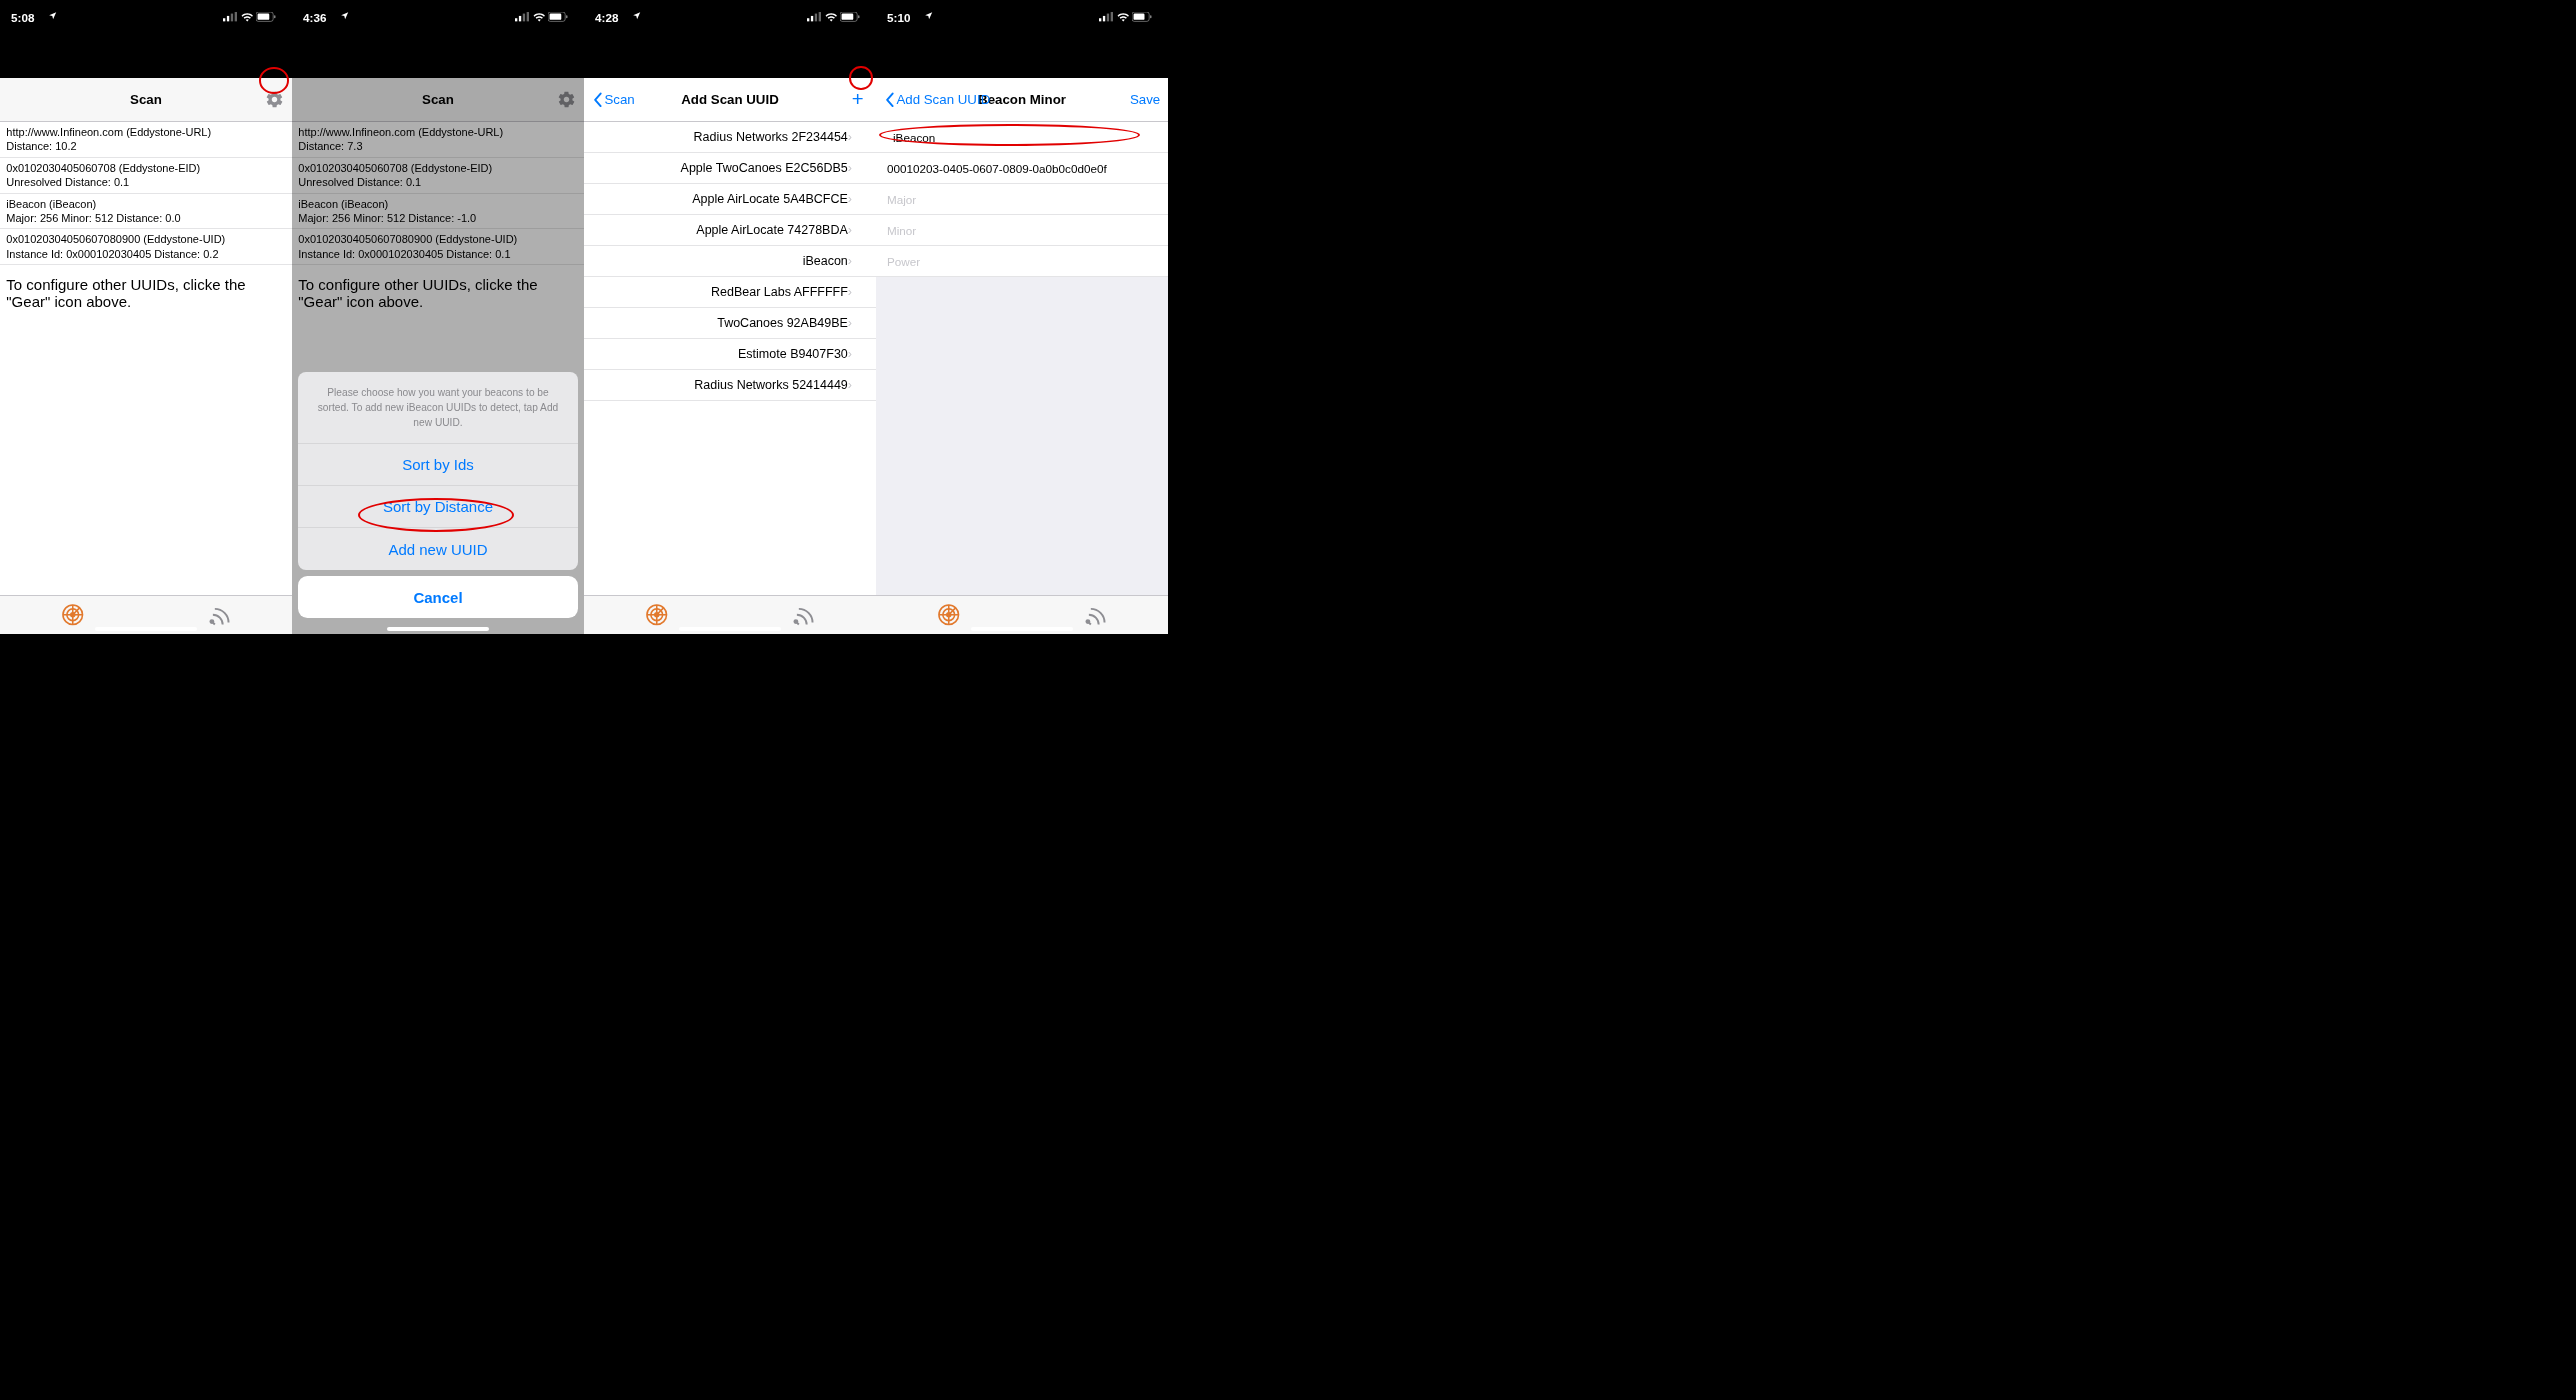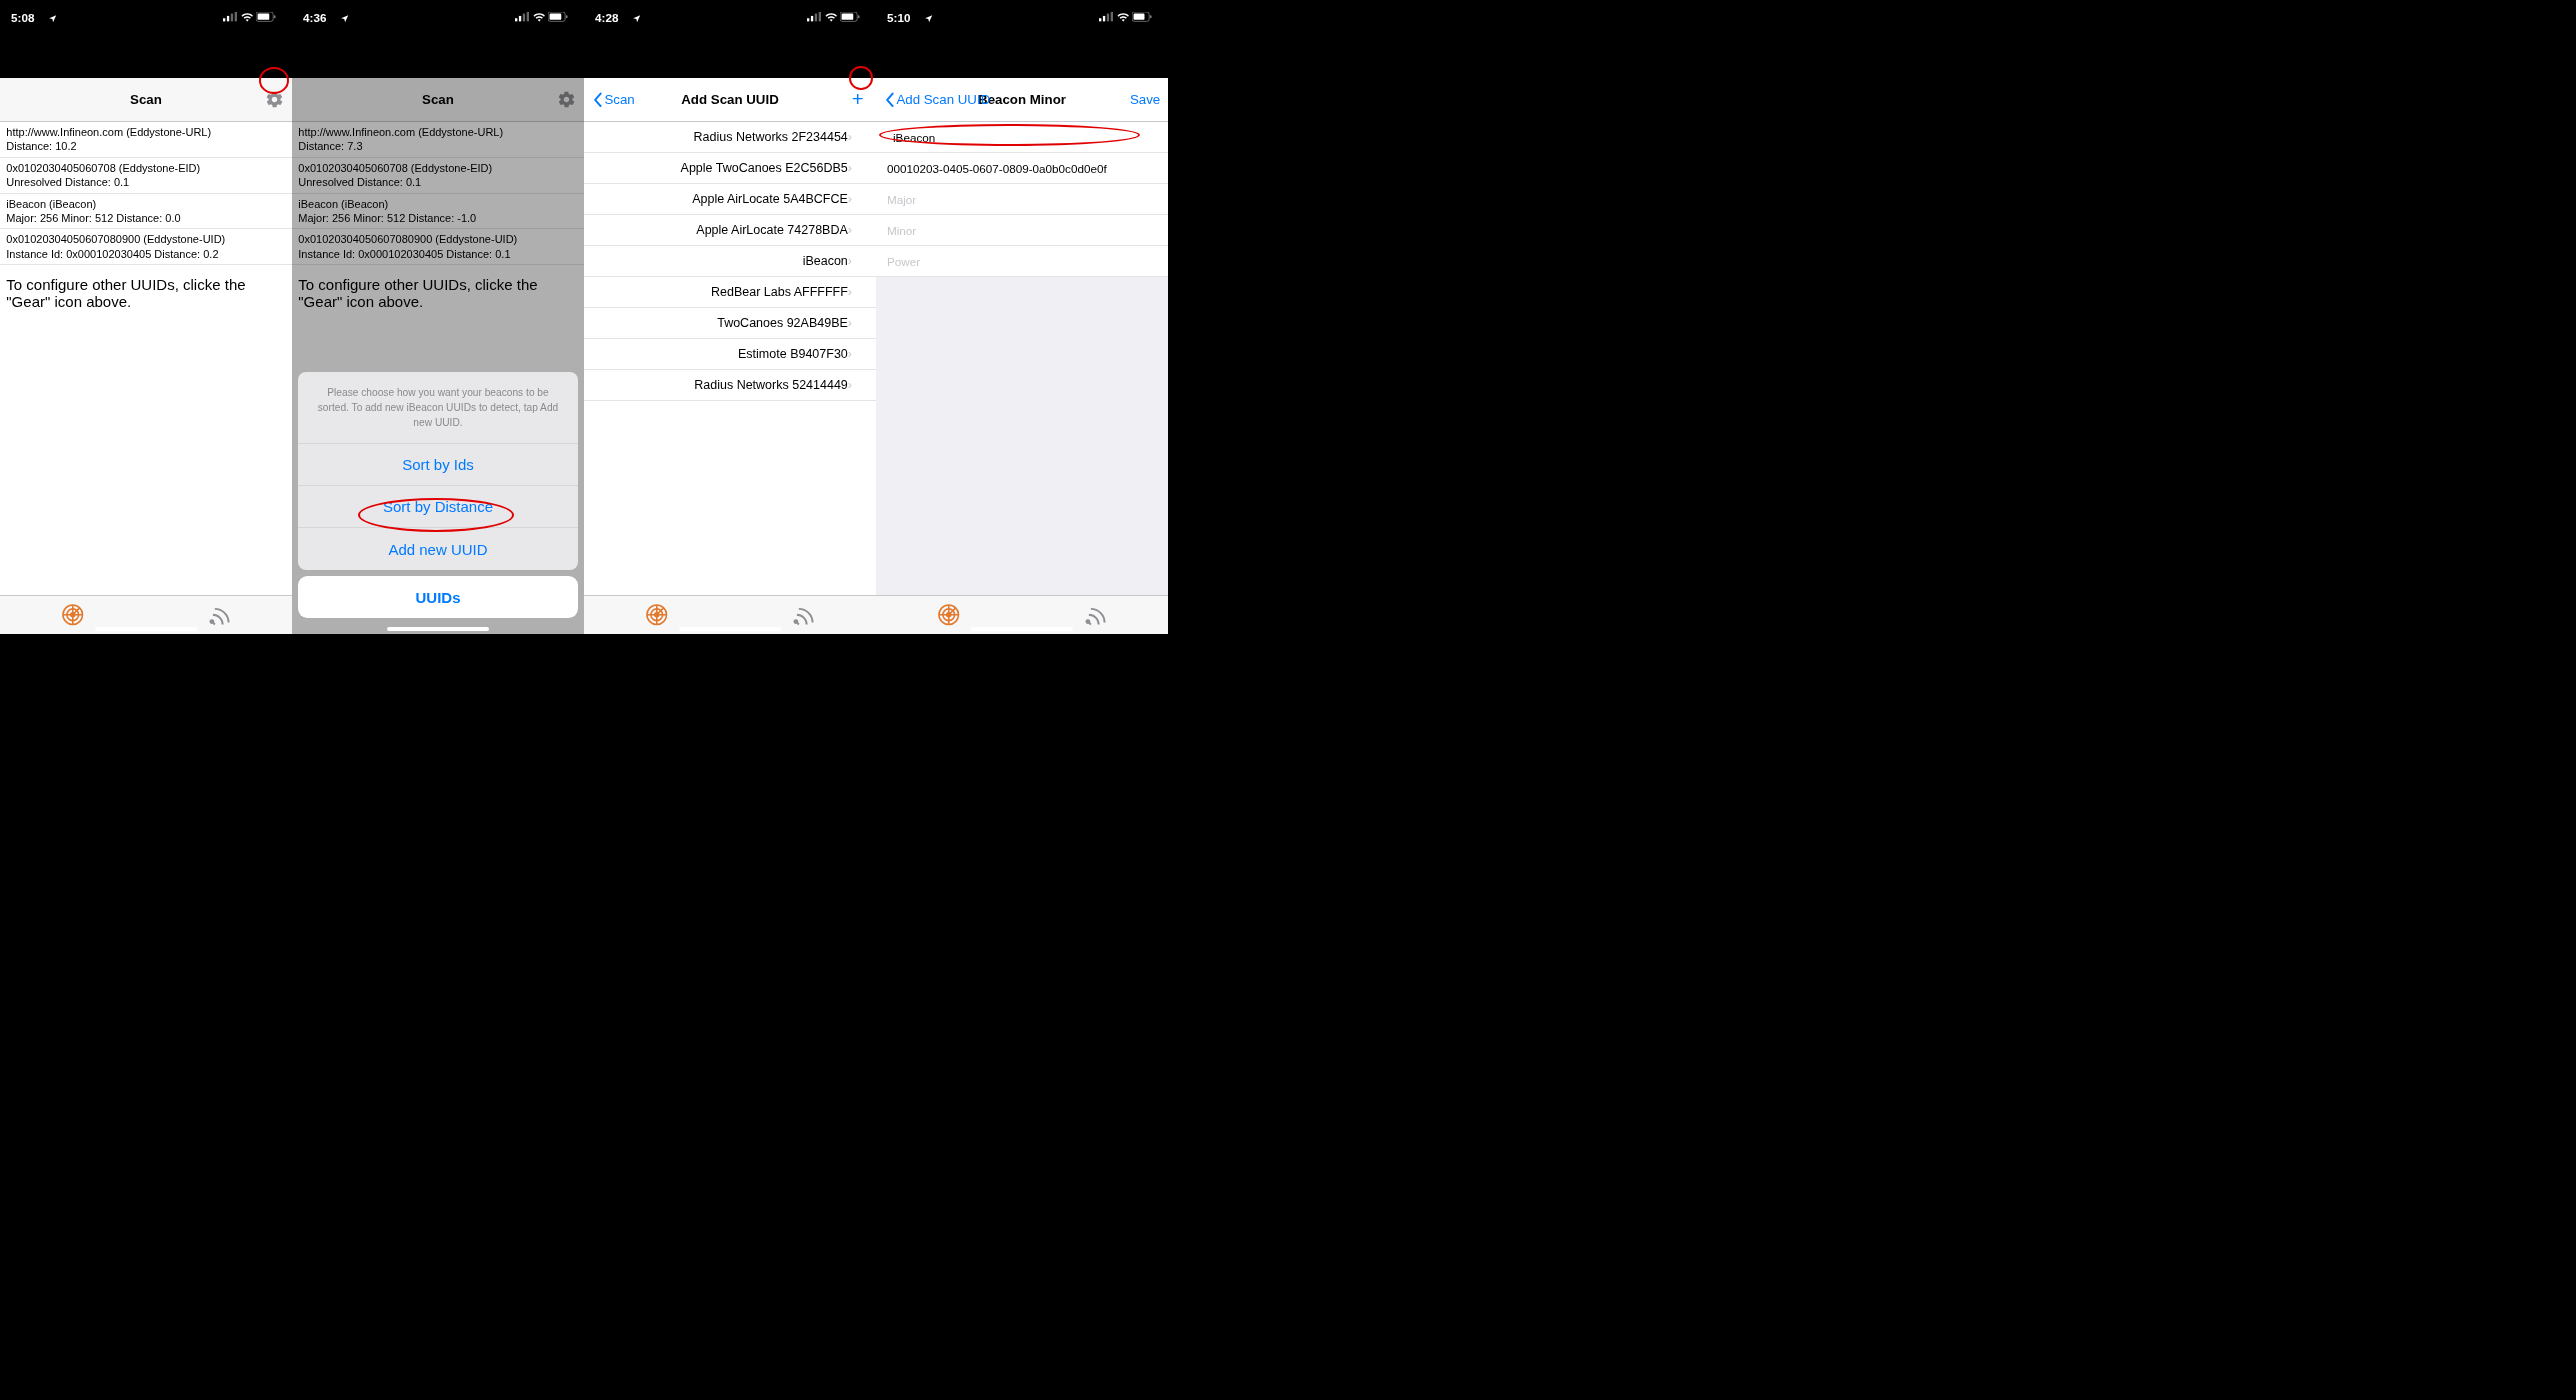--- a/index.html
+++ b/index.html
@@ -1,19 +1,19 @@
 <!DOCTYPE html>
 <html style="font-size:12.5px"><head>
 <meta charset="utf-8">
 <style>
   * { box-sizing: border-box; margin: 0; padding: 0; }
   body { font-family: -apple-system, 'Helvetica Neue', Arial, sans-serif; background: #000; display: flex; }
   .phone { width: 292px; height: 634px; background: #000; position: relative; overflow: hidden; flex-shrink: 0; }
   .status-bar { height: 34px; background: #000; color: #fff; display: flex; align-items: center; justify-content: space-between; padding: 0 15.6px 0 11px; font-size: 11.7px; font-weight: 600; }
-  .status-left { display: flex; align-items: flex-end; gap: 14px; }
+  .status-left { display: flex; align-items: flex-start; gap: 14px; }
   .status-right { display: flex; align-items: center; gap: 3.1px; }
   .black-gap { height: 20.3px; background: #000; }
   .screen { position: absolute; top: 55px; left: 0; right: 0; bottom: 0; background: #fff; display: flex; flex-direction: column; margin-top: 23px; }
   .navbar { height: 44px; border-bottom: 0.8px solid #c8c7cc; background: #f7f7f7; display: flex; align-items: center; justify-content: space-between; padding: 0 7.8px; position: relative; }
   .nav-title { position: absolute; left: 0; right: 0; text-align: center; font-size: 13.3px; font-weight: 600; color: #000; pointer-events: none; }
   .nav-left, .nav-right { font-size: 13.3px; color: #007aff; display: flex; align-items: center; z-index: 1; }
   .back-chevron { fill: #007aff; margin-right: 1.6px; }
   .content { flex: 1; overflow-y: auto; background: #fff; }
   .list-item { padding: 3.1px 6.3px; border-bottom: 0.8px solid #e4e4e6; font-size: 11px; color: #000; line-height: 1.3; }
   .list-item .l1 { white-space: nowrap; }
@@ -187,21 +187,21 @@
         </div>
       <div class="hint">To configure other UUIDs, clicke the "Gear" icon above.</div>
     </div>
     <div class="overlay">
       <div class="sheet">
         <div class="sheet-msg">Please choose how you want your beacons to be sorted.  To add new iBeacon UUIDs to detect, tap Add new UUID.</div>
         <div class="sheet-btn">Sort by Ids</div>
         <div class="sheet-btn">Sort by Distance</div>
         <div class="sheet-btn">Add new UUID</div>
       </div>
-      <div class="cancel-block">UUIDs</div>
+      <div class="cancel-block">Cancel</div>
     </div>
   </div>
   <div class="red-oval" style="bottom:102px;left:66px;width:156px;height:34px;border-radius:78px/17px;"></div>
   <div class="home-indicator"></div>
 </div>
 
 <div class="phone">
   <div class="status-bar">
     <div class="status-left">
         <span>4:28</span>

